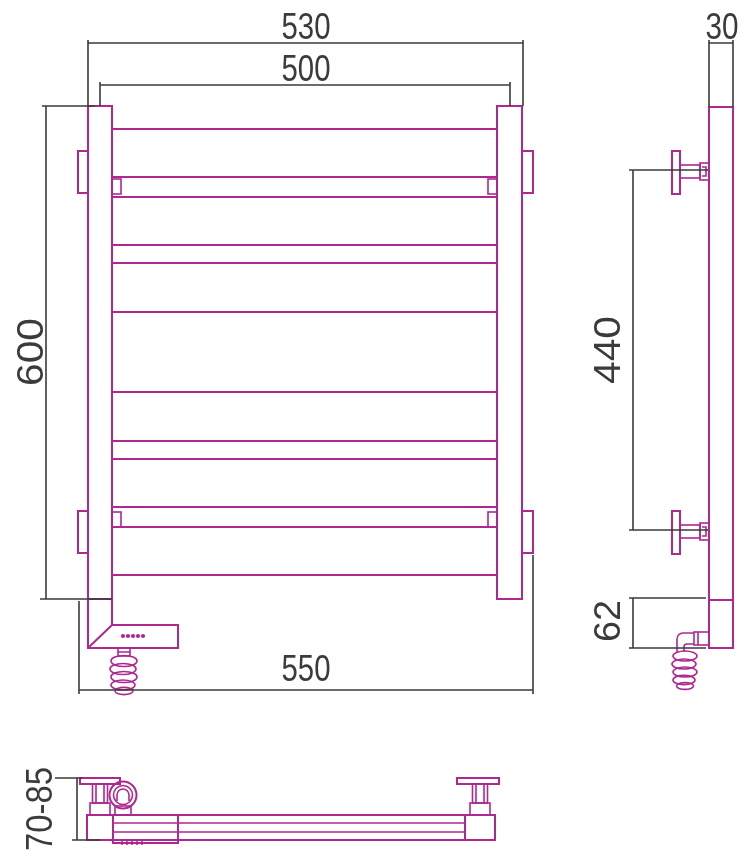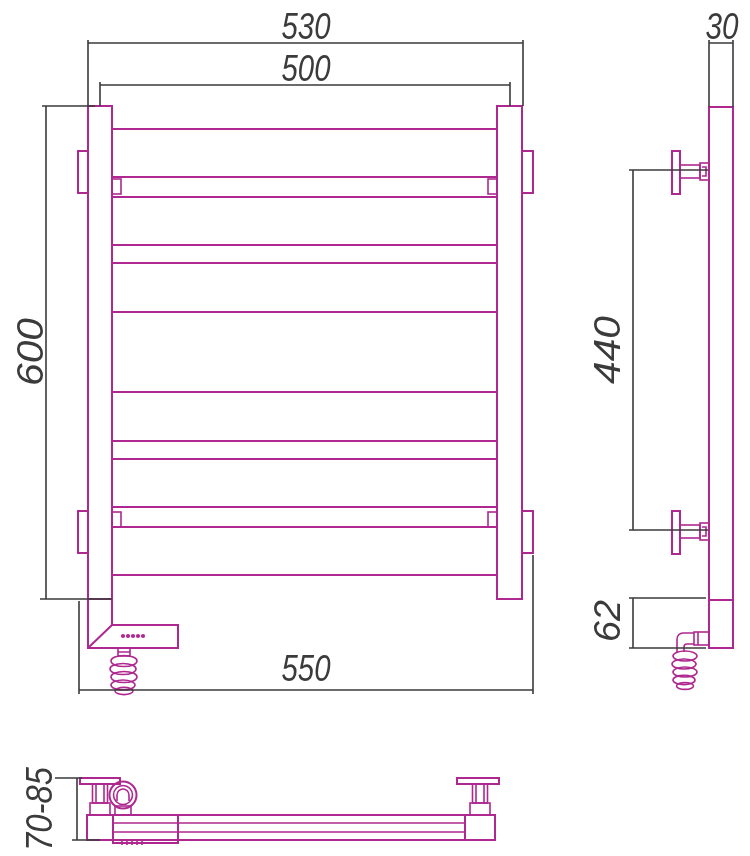--- a/index.html
+++ b/index.html
@@ -1,17 +1,17 @@
 <!DOCTYPE html>
 <html style="--accent: #ae2890; --line: #3b3b3b; --bg: #ffffff;"><head>
 <meta charset="utf-8">
 <style>
   html,body{margin:0;padding:0;background:#fff;}
   .page{position:relative;width:742px;height:856px;background:var(--bg,#fff);overflow:hidden;
-        font-family:"Liberation Sans", sans-serif;font-style:italic;}
+        font-family:"Liberation Sans", sans-serif;}
   svg{display:block;}
   .m{stroke:var(--accent,#ae2890);fill:none;stroke-width:2;stroke-linecap:butt;stroke-linejoin:miter;}
   .mt{stroke:var(--accent,#ae2890);fill:none;stroke-width:1.6;}
   .k{stroke:var(--line,#3b3b3b);fill:none;stroke-width:1.6;}
   .dot{fill:var(--accent,#ae2890);stroke:none;}
   .lbl{fill:var(--line,#3b3b3b);font-family:"Liberation Sans",sans-serif;font-size:36px;
        font-weight:400;}
 </style>
 </head>
 <body>

